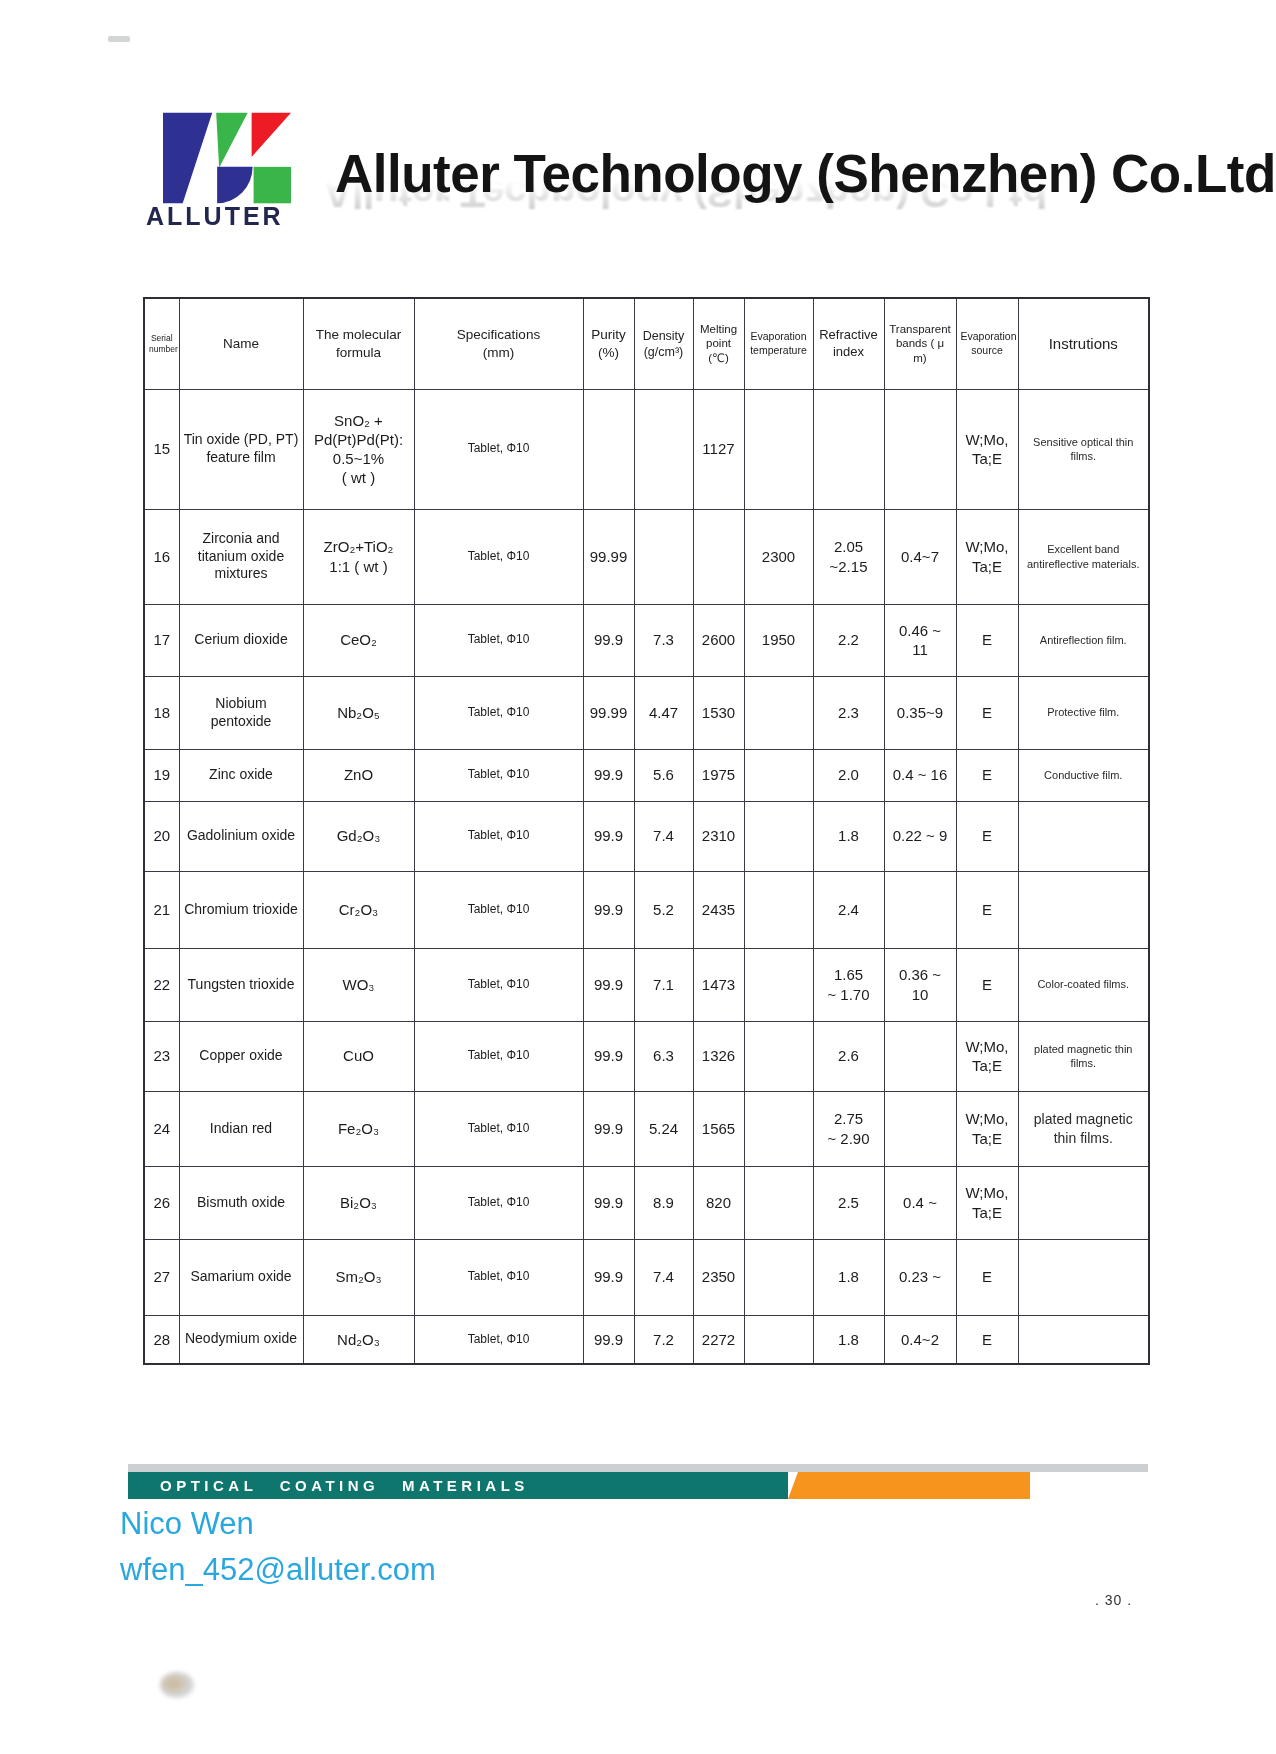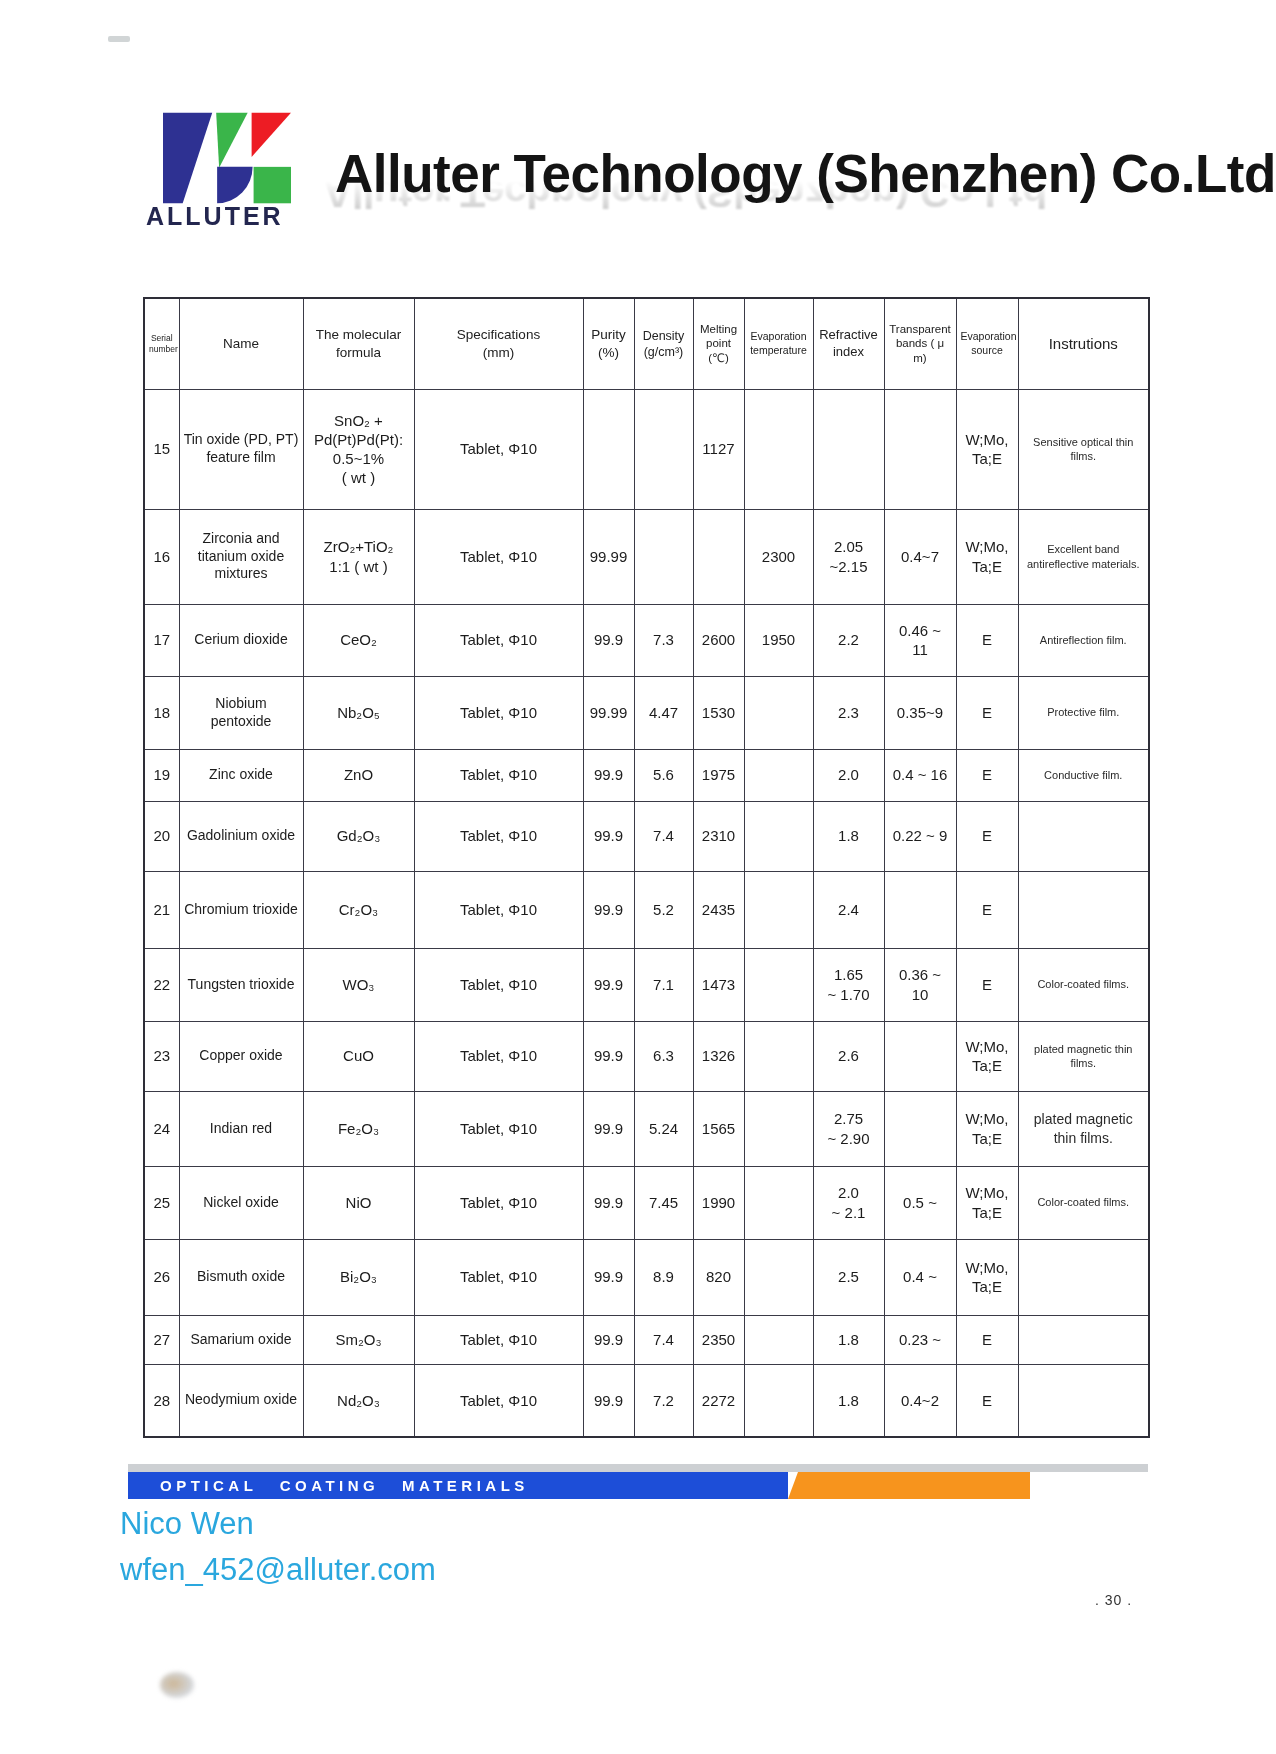--- a/index.html
+++ b/index.html
@@ -42,21 +42,21 @@
   thead th:nth-child(7)  { font-size:11.5px; }
   thead th:nth-child(8)  { font-size:10.5px; }
   thead th:nth-child(9)  { font-size:13px; }
   thead th:nth-child(10) { font-size:11.5px; }
   thead th:nth-child(11) { font-size:10.5px; }
   thead th:nth-child(12) { font-size:15px; }
 
   td.c-serial   { font-size:15px; }
   td.c-name     { text-align:left; padding-left:8px; font-size:14px; }
   td.c-formula  { font-size:15px; }
-  td.c-spec     { text-align:left; padding-left:12px; font-size:15px; }
+  td.c-spec     { text-align:left; padding-left:12px; font-size:12px; }
   td.c-purity, td.c-density, td.c-melting, td.c-evap_temp,
   td.c-refractive, td.c-bands, td.c-source { font-size:15px; }
   td.c-instructions { text-align:left; font-size:11px; padding:2px 5px; color:#2a2a2a; }
 
   tbody tr:nth-child(1)  { height:120px; }
   tbody tr:nth-child(2)  { height:95px; }
   tbody tr:nth-child(3)  { height:72px; }
   tbody tr:nth-child(4)  { height:73px; }
   tbody tr:nth-child(5)  { height:52px; }
   tbody tr:nth-child(6)  { height:70px; }
@@ -302,36 +302,20 @@
             <td class="c-melting">1565</td>
             <td class="c-evap_temp"></td>
             <td class="c-refractive">2.75
 ~ 2.90</td>
             <td class="c-bands"></td>
             <td class="c-source">W;Mo,
 Ta;E</td>
             <td class="c-instructions">plated magnetic thin films.</td>
           </tr>
           <tr>
-            <td class="c-serial">25</td>
-            <td class="c-name">Nickel oxide</td>
-            <td class="c-formula">NiO</td>
-            <td class="c-spec">Tablet, Φ10</td>
-            <td class="c-purity">99.9</td>
-            <td class="c-density">7.45</td>
-            <td class="c-melting">1990</td>
-            <td class="c-evap_temp"></td>
-            <td class="c-refractive">2.0
-~ 2.1</td>
-            <td class="c-bands">0.5 ~</td>
-            <td class="c-source">W;Mo,
-Ta;E</td>
-            <td class="c-instructions">Color-coated films.</td>
-          </tr>
-          <tr>
             <td class="c-serial">26</td>
             <td class="c-name">Bismuth oxide</td>
             <td class="c-formula">Bi₂O₃</td>
             <td class="c-spec">Tablet, Φ10</td>
             <td class="c-purity">99.9</td>
             <td class="c-density">8.9</td>
             <td class="c-melting">820</td>
             <td class="c-evap_temp"></td>
             <td class="c-refractive">2.5</td>
             <td class="c-bands">0.4 ~</td>
@@ -365,21 +349,21 @@
             <td class="c-refractive">1.8</td>
             <td class="c-bands">0.4~2</td>
             <td class="c-source">E</td>
             <td class="c-instructions"></td>
           </tr>
         </tbody>
     </table>
   </div>
 
   <div class="footer-grey-strip"></div>
-  <div class="footer-band-navy" style="background: #1d4ed8; text-align: right;">
+  <div class="footer-band-navy" style="background: #0f766e; text-align: right;">
     <span class="footer-band-label">OPTICAL COATING MATERIALS</span>
   </div>
   <div class="footer-band-orange" style="background: rgb(247, 148, 29);"></div>
 
   <div class="contact-name" style="color: rgb(42, 167, 222);">Nico Wen</div>
   <div class="contact-email" style="color: rgb(42, 167, 222);">wfen_452@alluter.com</div>
   <div class="page-number">. 30 .</div>
 
   <div class="scan-smudge"></div>
 </div>

